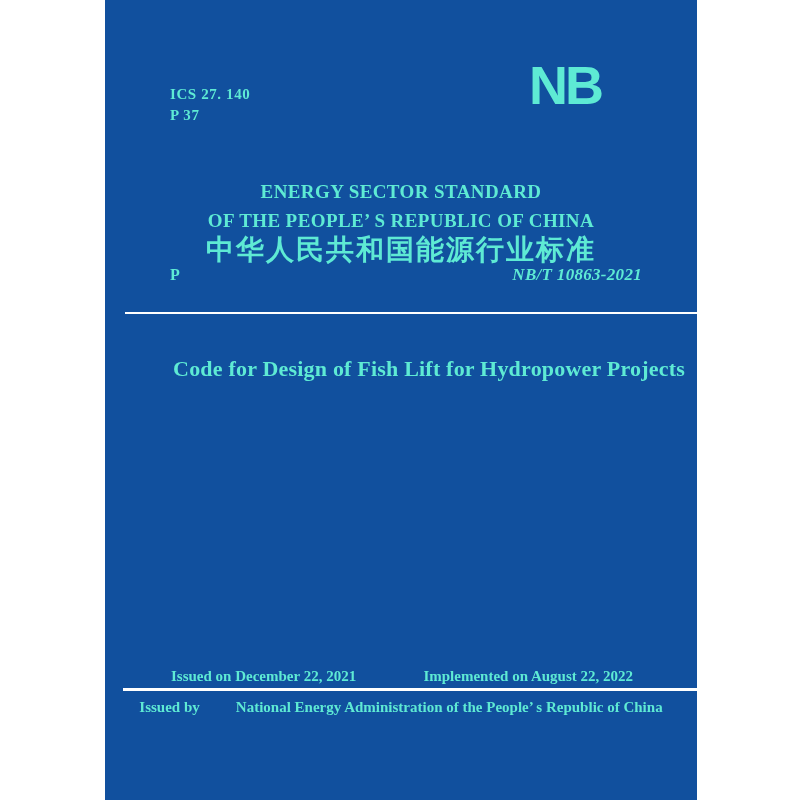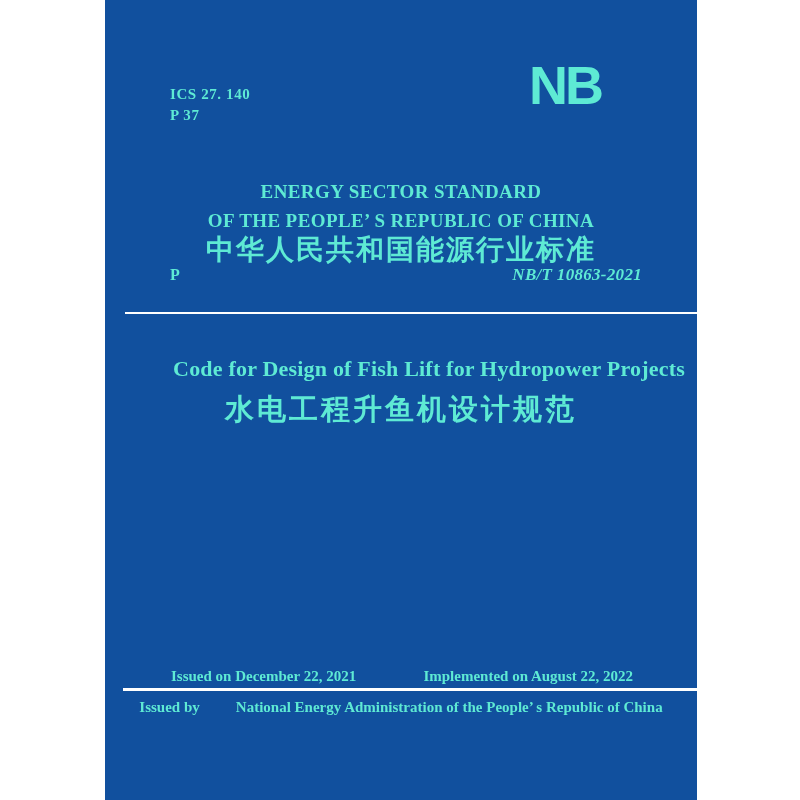--- a/index.html
+++ b/index.html
@@ -147,21 +147,20 @@
     </div>
 
     <div class="class-row">
       <span>P</span>
       <span class="std-number">NB/T 10863-2021</span>
     </div>
 
     <div class="rule-header"></div>
 
     <div class="main-title-en">Code for Design of Fish Lift for Hydropower Projects</div>
-    <div class="main-title-cn">水电工程升鱼机设计规范</div>
 
     <div class="dates-row">
       <span>Issued on December 22, 2021</span>
       <span>Implemented on August 22, 2022</span>
     </div>
 
     <div class="rule-footer"></div>
 
     <div class="issuer-row">
       <span class="issuer-label">Issued by</span><span>National Energy Administration of the People’ s Republic of China</span>

